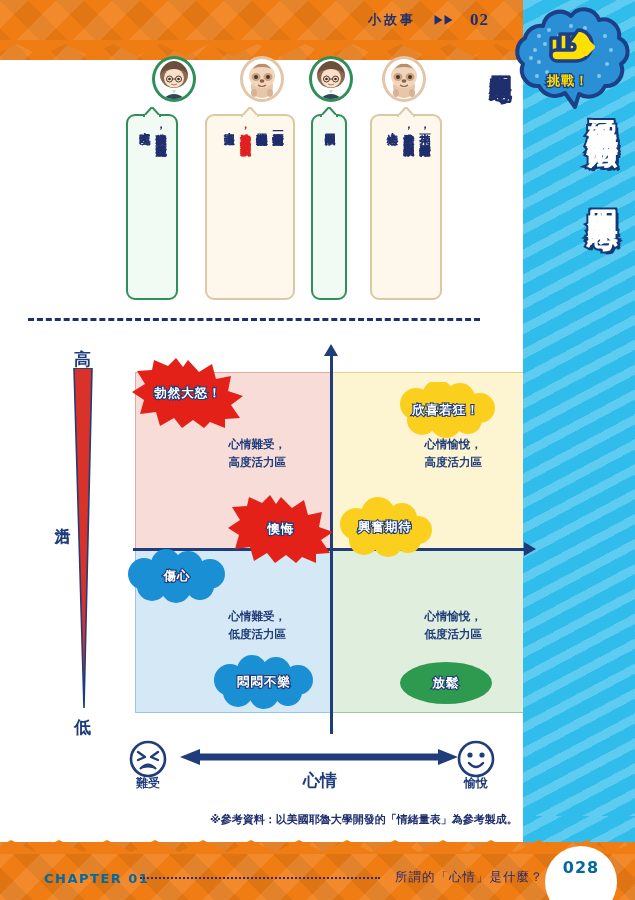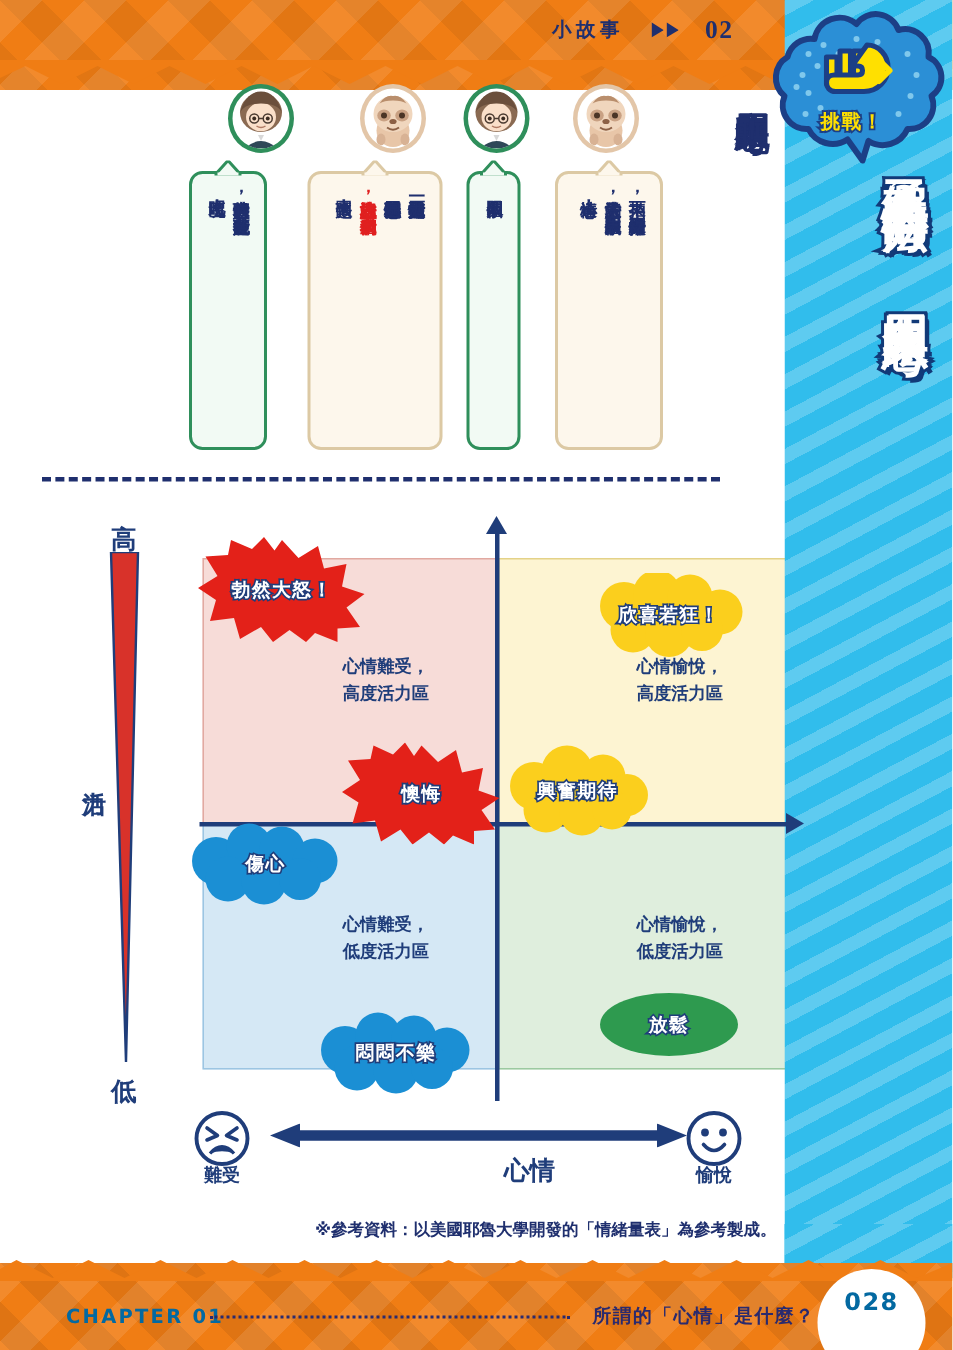--- a/index.html
+++ b/index.html
@@ -161,21 +161,21 @@
     position:absolute; left:54px; top:515px; z-index:7;
     writing-mode:vertical-rl; text-orientation:upright;
     color:#1f3d7a; font-weight:bold; font-size:16px; line-height:1.1;
     font-family:"DejaVu Sans","Liberation Sans",sans-serif;
   }
   .wedge{ position:absolute; left:70px; top:368px; z-index:6; }
 
   .xaxis-wrap{ position:absolute; left:120px; top:735px; width:400px; height:80px; z-index:7;}
   .xarrow{ position:absolute; left:60px; top:14px; width:278px; height:16px; }
   .xlab{
-    position:absolute; left:150px; top:34px; width:100px; text-align:right;
+    position:absolute; left:150px; top:34px; width:100px; text-align:center;
     color:#1f3d7a; font-weight:bold; font-size:17px;
     font-family:"DejaVu Sans","Liberation Sans",sans-serif;
   }
   .face{ position:absolute; top:4px; }
   .face.left{ left:8px; }
   .face.right{ left:336px; }
   .face-cap{
     position:absolute; top:40px; width:52px; text-align:center;
     color:#1f3d7a; font-weight:bold; font-size:12px;
     font-family:"DejaVu Sans","Liberation Sans",sans-serif;
@@ -203,21 +203,21 @@
     position:absolute; left:44px; bottom:14px; z-index:8;
     color:#0369a1; font-weight:bold; font-size:13px; letter-spacing:1.5px;
     font-family:"DejaVu Sans","Liberation Sans",sans-serif;
   }
   .dots{
     position:absolute; left:140px; bottom:20px; width:240px; height:3px; z-index:8;
     border-top:2.5px dotted #2a2a6e;
   }
   .foot-title{
     position:absolute; left:395px; bottom:14px; z-index:8;
-    color:#2a2a6e; font-weight:bold; font-size:12.5px; letter-spacing:1px;
+    color:#2a2a6e; font-weight:normal; font-size:12.5px; letter-spacing:1px;
     font-family:"DejaVu Sans","Liberation Sans",sans-serif;
   }
   .page-circle{
     position:absolute; right:18px; bottom:-18px; width:72px; height:72px;
     border-radius:50%; background:#fff; z-index:9;
     display:flex; align-items:flex-start; justify-content:center;
   }
   .page-num{
     margin-top:12px; color:#0369a1; font-weight:bold; font-size:16px; letter-spacing:1px;
     font-family:"DejaVu Sans","Liberation Sans",sans-serif;
@@ -474,21 +474,21 @@
           <circle cx="66" cy="18" r="15"></circle>
         <circle cx="88" cy="26" r="15"></circle>
           <circle cx="30" cy="38" r="15"></circle>
           <circle cx="54" cy="40" r="15"></circle>
         <circle cx="78" cy="38" r="14"></circle>
       </g>
     </svg>
     <span>傷心</span>
   </div>
 
-  <div class="token" style="left:208px; top:674px; width:112px; height:56px;justify-content:center;">
+  <div class="token" style="left:208px; top:654px; width:112px; height:56px;justify-content:center;">
     <svg viewBox="0 0 112 56">
       <g fill="#1b8fd4">
         <circle cx="22" cy="26" r="16"></circle>
           <circle cx="44" cy="16" r="15"></circle>
           <circle cx="68" cy="18" r="15"></circle>
         <circle cx="90" cy="26" r="15"></circle>
           <circle cx="30" cy="38" r="15"></circle>
           <circle cx="56" cy="40" r="15"></circle>
         <circle cx="80" cy="38" r="14"></circle>
       </g>

